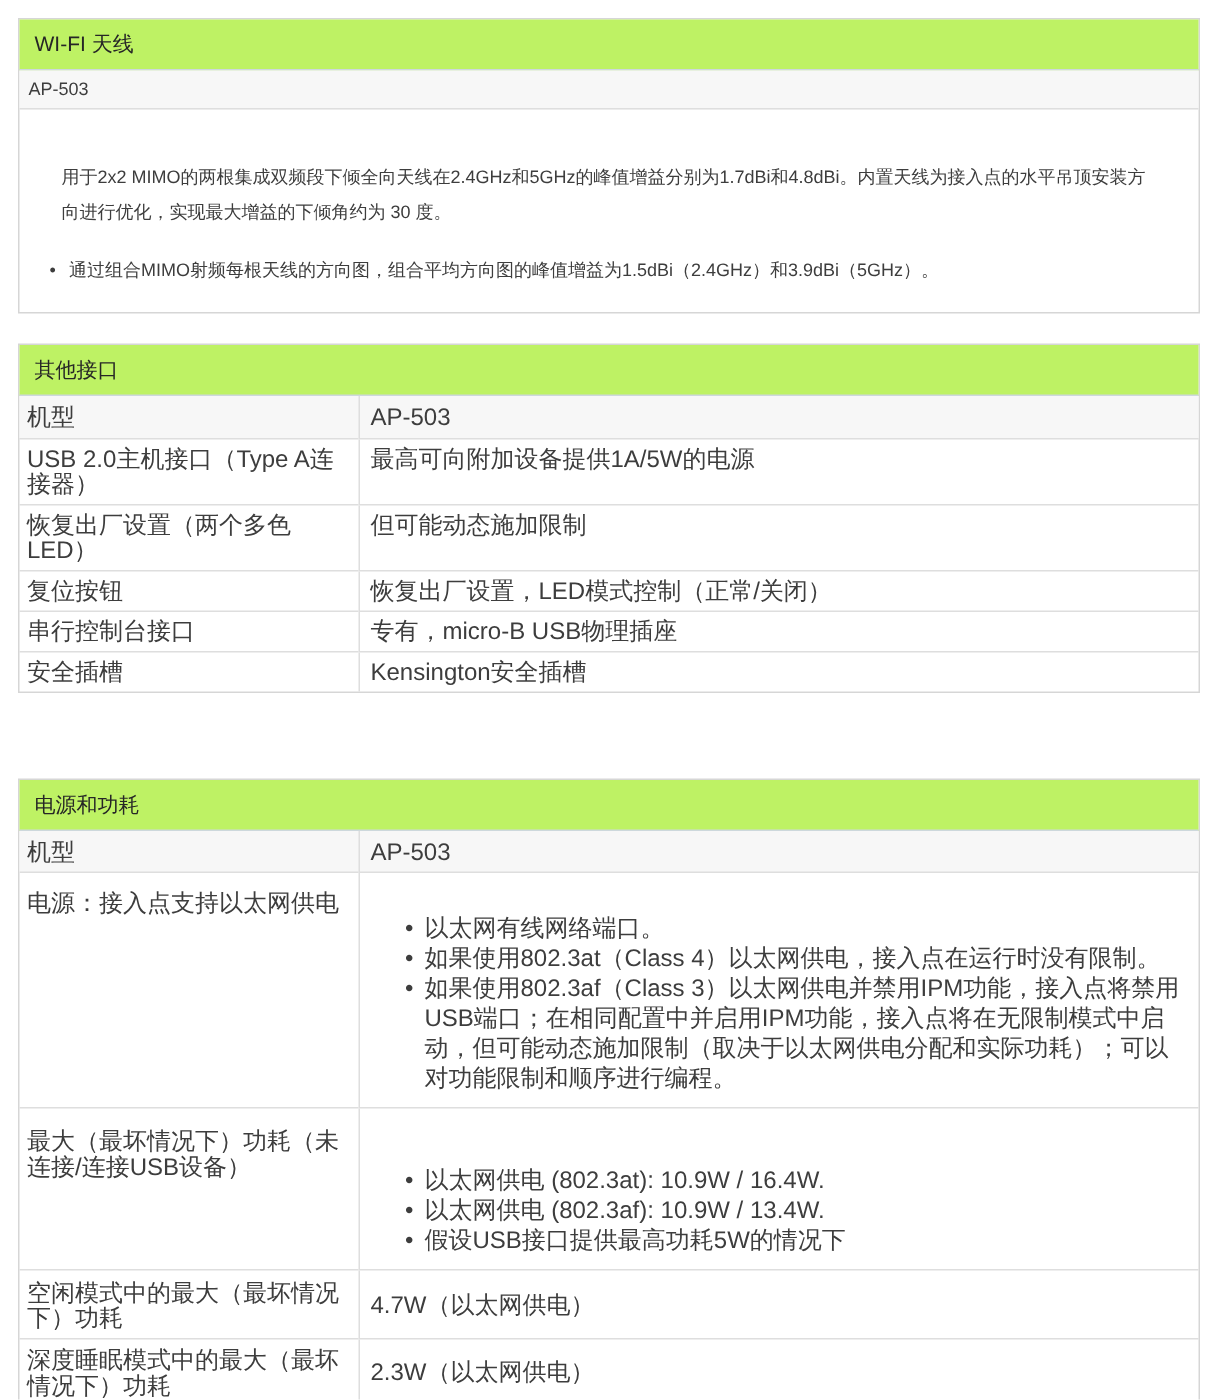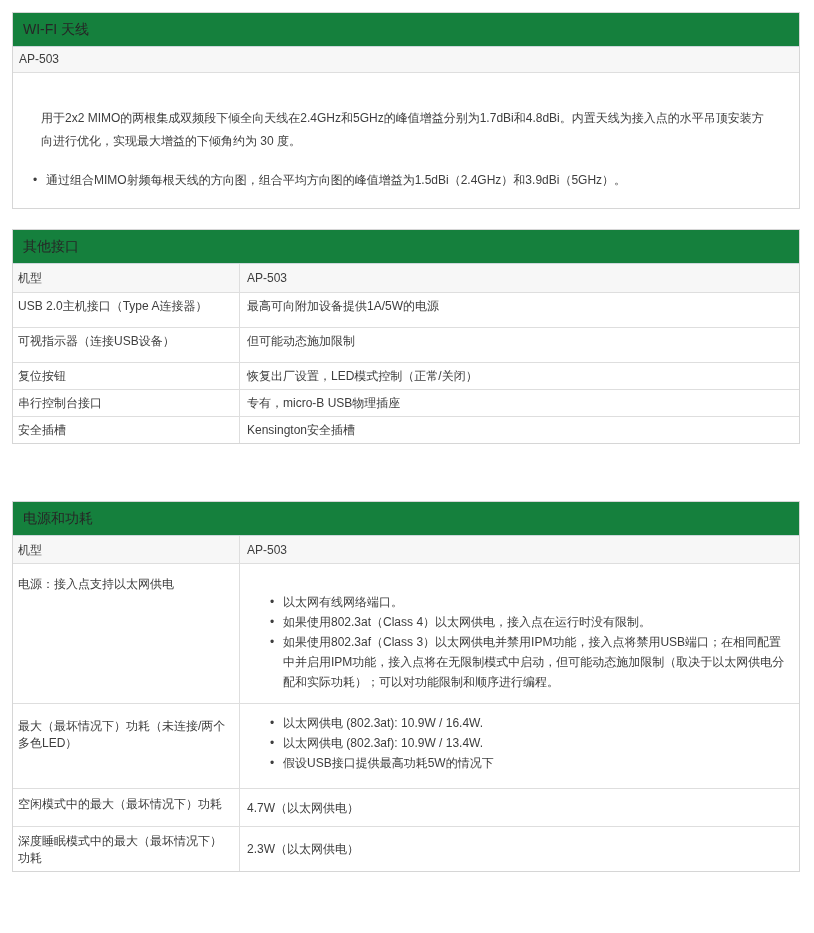--- a/index.html
+++ b/index.html
@@ -8,39 +8,39 @@
     font-family:"Liberation Sans","DejaVu Sans",sans-serif;
     font-size:12px;color:#3d3d3d;
   }
   .page{padding:12px 14px 0 12px;}
   .card{
     border:1px solid #d6d6d6;width:788px;box-sizing:border-box;background:#fff;
   }
   .mb-small{margin-bottom:20px;}
   .mb-large{margin-bottom:57px;}
   .sec-header{
-    background:#15803d;color:#262626;font-size:14px;
+    background:#bef264;color:#262626;font-size:14px;
     padding:8px 10px;line-height:17px;
     border-bottom:1px solid #cdd8dc;
   }
   .model-bar{
     background:#f7f7f7;color:#3d3d3d;
     padding:5px 6px;line-height:15px;font-size:12px;
     border-bottom:1px solid #dedede;
   }
   .sec-body{padding:18px 12px 0 12px;height:117px;}
   .sec-body p{margin:16px;line-height:23px;}
   ul.bullets{list-style:none;margin:0;padding:0 0 0 10px;}
   ul.bullets li{position:relative;padding-left:13px;line-height:20px;}
   ul.bullets li::before{content:"\2022";position:absolute;left:0;}
   .sec-body ul.bullets{padding-left:8px;margin-top:0;}
   .sec-body ul.bullets li{line-height:23px;}
 
   table.spec{border-collapse:collapse;width:100%;table-layout:fixed;}
-  table.spec td{vertical-align:top;font-size:12px;line-height:17px;}
+  table.spec td{vertical-align:top;font-size:16px;line-height:17px;}
   table.spec td.c1{width:213px;border-right:1px solid #dedede;padding:5px 8px 4px 5px;}
   table.spec td.c2{padding:5px 8px 4px 7px;}
   table.spec tr + tr td{border-top:1px solid #dedede;}
   tr.model-row td{background:#f7f7f7;}
   tr.model-row td.c1{padding-top:6px;}
   tr.model-row td.c2{padding-top:6px;}
 
   
   tr.rh-model{height:28px;}
   tr.rh-e0{height:64px;}
@@ -52,21 +52,21 @@
   tr.rh-e0 td.c2{padding-top:4px;}
 
   
   tr.rh-pwr{height:140px;}
   tr.rh-max{height:85px;}
   tr.rh-idle{height:38px;}
   tr.rh-sleep{height:43px;}
   tr.rh-pwr td.c1{padding-top:12px;}
   tr.rh-pwr td.c2{padding:28px 10px 8px 24px;}
   tr.rh-max td.c1{padding-top:14px;}
-  tr.rh-max td.c2{padding:9px 10px 8px 24px;}
+  tr.rh-max td.c2{padding:39px 10px 8px 24px;}
   tr.rh-idle td.c1{padding-top:7px;}
   tr.rh-sleep td.c1{padding-top:6px;}
   td.c2.val-mid{vertical-align:middle;padding-left:24px;}
   table.spec ul.bullets{padding-left:0;}
   table.s2 ul.bullets{padding-left:10px;}
   table.s3 ul.bullets{padding-left:6px;}
 </style>
 </head>
 <body>
 
@@ -89,21 +89,21 @@
       <tbody>
           <tr class="model-row rh-model">
         <td class="c1">机型</td>
         <td class="c2">AP-503</td>
       </tr>
       <tr class="rh-usb">
         <td class="c1">USB 2.0主机接口（Type A连接器）</td>
         <td class="c2">最高可向附加设备提供1A/5W的电源</td>
       </tr>
       <tr class="rh-led">
-        <td class="c1">可视指示器（连接USB设备）</td>
+        <td class="c1">恢复出厂设置（两个多色LED）</td>
         <td class="c2">但可能动态施加限制</td>
       </tr>
       <tr class="rh-reset">
         <td class="c1">复位按钮</td>
         <td class="c2">恢复出厂设置，LED模式控制（正常/关闭）</td>
       </tr>
       <tr class="rh-serial">
         <td class="c1">串行控制台接口</td>
         <td class="c2">专有，micro-B USB物理插座</td>
       </tr>
@@ -127,21 +127,21 @@
         <td class="c1">电源：接入点支持以太网供电</td>
         <td class="c2">
           <ul class="bullets">
             <li>以太网有线网络端口。</li>
             <li>如果使用802.3at（Class 4）以太网供电，接入点在运行时没有限制。</li>
             <li>如果使用802.3af（Class 3）以太网供电并禁用IPM功能，接入点将禁用USB端口；在相同配置中并启用IPM功能，接入点将在无限制模式中启动，但可能动态施加限制（取决于以太网供电分配和实际功耗）；可以对功能限制和顺序进行编程。</li>
           </ul>
         </td>
       </tr>
       <tr class="rh-max">
-        <td class="c1">最大（最坏情况下）功耗（未连接/两个多色LED）</td>
+        <td class="c1">最大（最坏情况下）功耗（未连接/连接USB设备）</td>
         <td class="c2">
           <ul class="bullets">
             <li>以太网供电 (802.3at): 10.9W / 16.4W.</li>
             <li>以太网供电 (802.3af): 10.9W / 13.4W.</li>
             <li>假设USB接口提供最高功耗5W的情况下</li>
           </ul>
         </td>
       </tr>
       <tr class="rh-idle">
         <td class="c1">空闲模式中的最大（最坏情况下）功耗</td>

